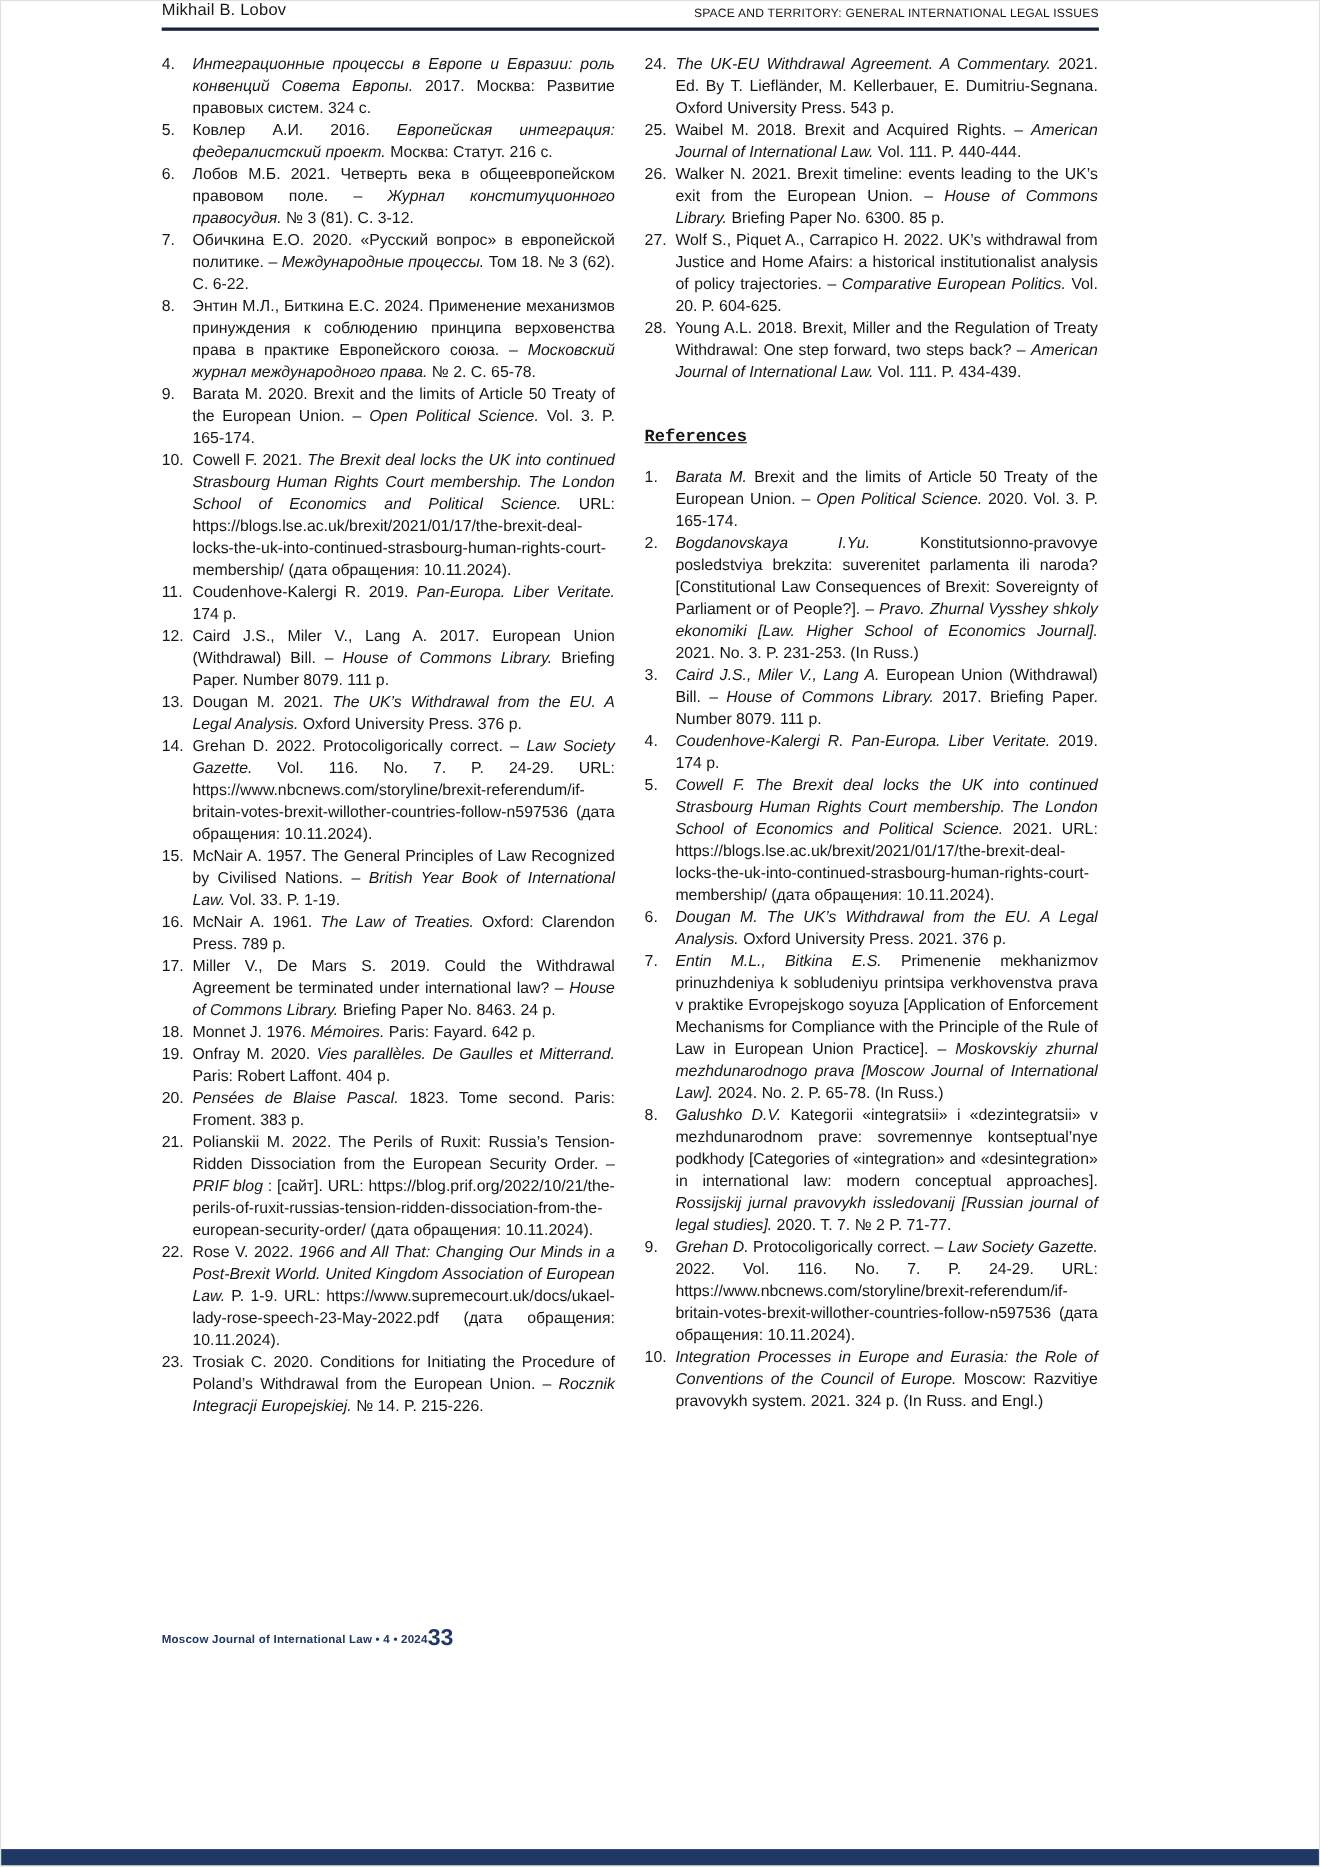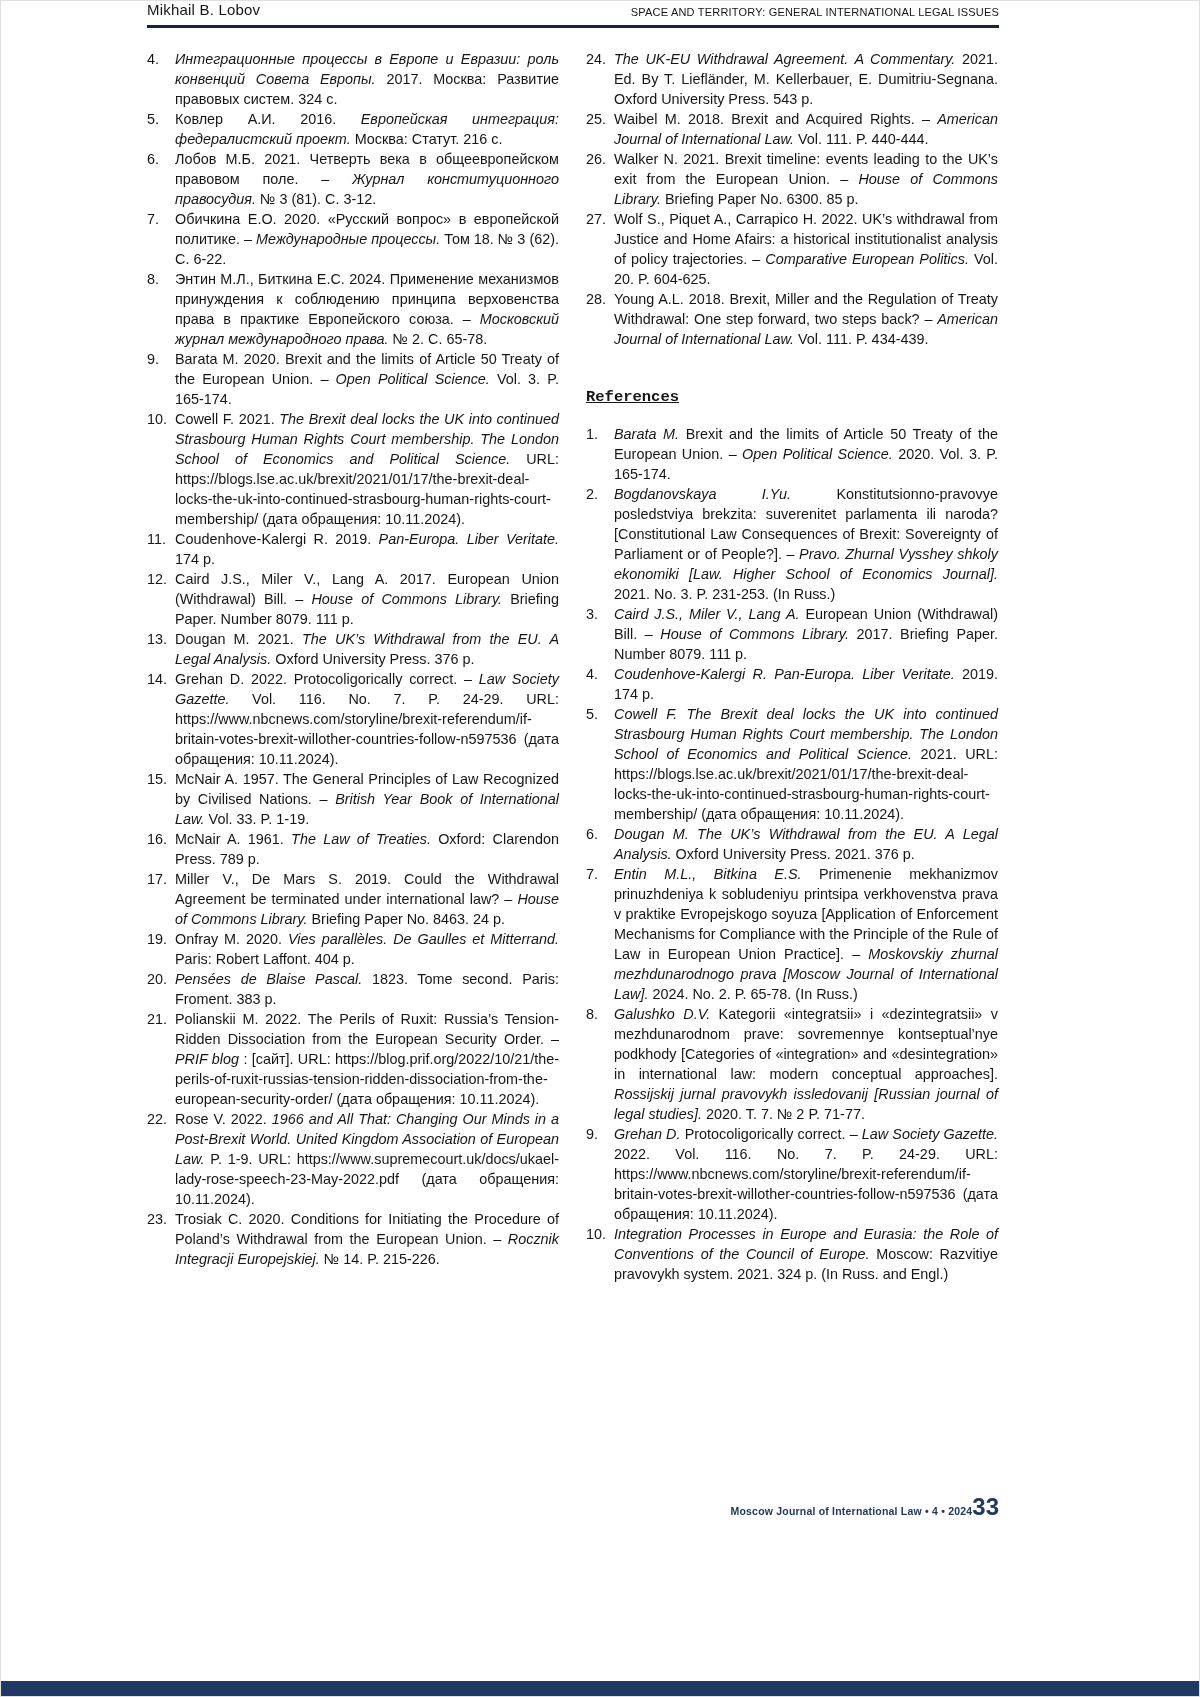--- a/index.html
+++ b/index.html
@@ -34,28 +34,28 @@
   .ref-item{display:flex;}
   .ref-num{flex:0 0 28px;}
   .ref-text{flex:1;overflow-wrap:anywhere;}
   .it{font-style:italic;}
   .refs-heading{
     font-weight:bold;font-size:15.5px;text-decoration:underline;
     margin:38px 0 17px 0;text-align:left;font-family:Liberation Mono, monospace;
   }
   .footer{
     position:absolute;top:1476px;left:0;width:852px;
-    display:flex;justify-content:flex-end;align-items:flex-end;
+    display:flex;justify-content:flex-start;align-items:flex-end;
   }
   .footer .journal-line{
     font-size:10.5px;font-weight:bold;color:var(--navy);
     letter-spacing:.2px;padding-bottom:4px;
   }
   .footer .page-number{
-    font-size:24px;font-weight:bold;color:var(--navy);margin-top:16px;
+    font-size:21px;font-weight:bold;color:var(--navy);
   }
   .footer-bar{
     position:absolute;left:0;bottom:0;width:1200px;height:15px;
     background:var(--navy);
   }
 </style>
 </head>
 <body>
 
 <div class="page">
@@ -119,20 +119,24 @@
         </div>
         <div class="ref-item">
           <span class="ref-num">16.</span>
           <span class="ref-text"><span>McNair A. 1961. </span><span class="it">The Law of Treaties.</span><span> Oxford: Clarendon Press. 789 p.</span></span>
         </div>
         <div class="ref-item">
           <span class="ref-num">17.</span>
           <span class="ref-text"><span>Miller V., De Mars S. 2019. Could the Withdrawal Agreement be terminated under international law? – </span><span class="it">House of Commons Library.</span><span> Briefing Paper No. 8463. 24 p.</span></span>
         </div>
         <div class="ref-item">
+          <span class="ref-num">18.</span>
+          <span class="ref-text"><span>Monnet J. 1976. </span><span class="it">Mémoires.</span><span> Paris: Fayard. 642 p.</span></span>
+        </div>
+        <div class="ref-item">
           <span class="ref-num">19.</span>
           <span class="ref-text"><span>Onfray M. 2020. </span><span class="it">Vies parallèles. De Gaulles et Mitterrand.</span><span> Paris: Robert Laffont. 404 p.</span></span>
         </div>
         <div class="ref-item">
           <span class="ref-num">20.</span>
           <span class="ref-text"><span class="it">Pensées de Blaise Pascal.</span><span> 1823. Tome second. Paris: Froment. 383 p.</span></span>
         </div>
         <div class="ref-item">
           <span class="ref-num">21.</span>
           <span class="ref-text"><span>Polianskii M. 2022. The Perils of Ruxit: Russia’s Tension-Ridden Dissociation from the European Security Order. – </span><span class="it">PRIF blog</span><span> : [сайт]. URL: https://blog.prif.org/2022/10/21/the-perils-of-ruxit-russias-tension-ridden-dissociation-from-the-european-security-order/ (дата обращения: 10.11.2024).</span></span>

